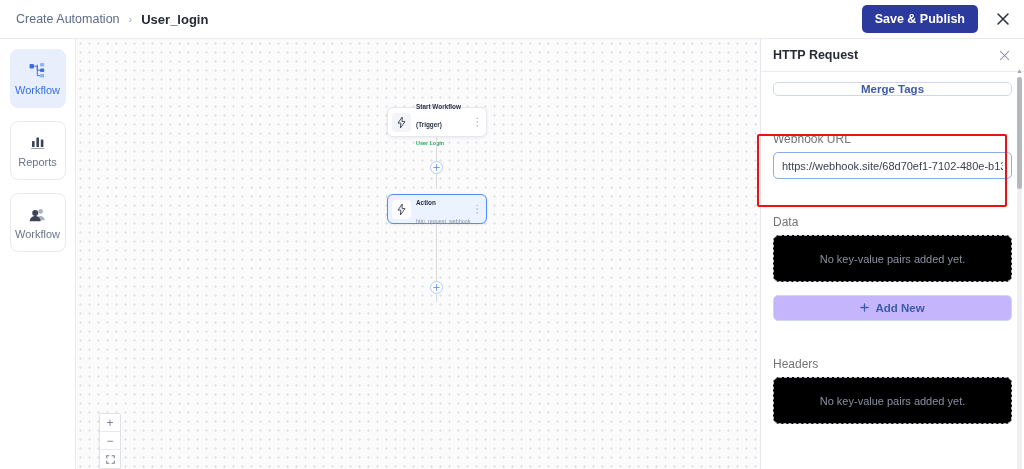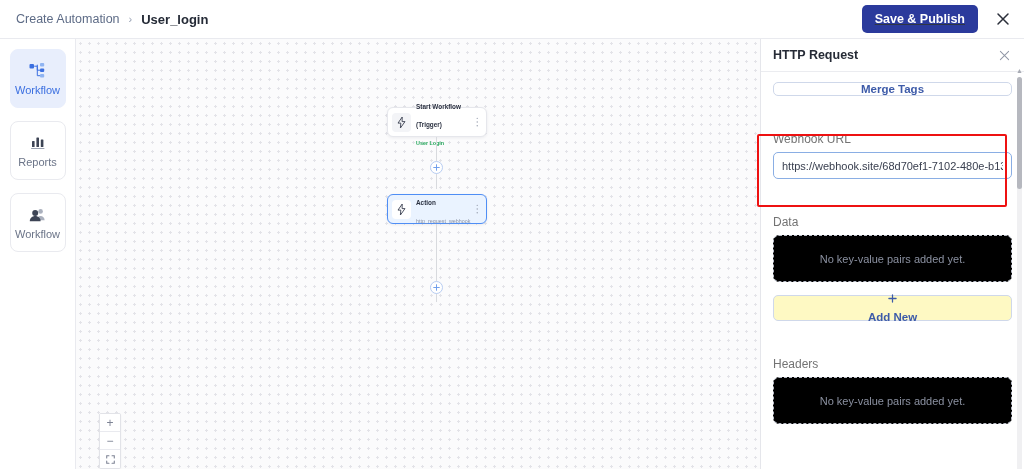--- a/index.html
+++ b/index.html
@@ -53,21 +53,20 @@
     font-size: 13px;
     font-weight: bold;
     color: #242a36;
     white-space: nowrap;
   }
   .topbar-right {
     margin-left: auto;
     display: flex;
     align-items: center;
     gap: 14px;
-    text-decoration: underline;
   }
   .save-btn {
     background: #2b3a9c;
     color: #ffffff;
     border: none;
     border-radius: 5px;
     font-size: 12.5px;
     font-family: "Liberation Sans", sans-serif;
     font-weight: bold;
     padding: 7px 13px;
@@ -355,31 +354,30 @@
     justify-content: center;
     background: #000000;
   }
   .empty-text { font-size: 11px; color: #8b91a1; }
   .addnew-btn {
     width: 100%;
     height: 26px;
     margin-top: 13px;
     border: 1px solid #cfd8ea;
     border-radius: 5px;
-    background: #fef9c3;
+    background: #c4b5fd;
     color: #3d5ba9;
     font-size: 11.5px;
     font-family: "Liberation Sans", sans-serif;
     font-weight: bold;
     cursor: pointer;
     display: flex;
     align-items: center;
     justify-content: center;
     gap: 6px;
-    flex-direction: column;
   }
   .panel-scrollbar {
     position: absolute;
     right: 2px;
     top: 38px;
     width: 5px;
     height: 418px;
     background: #f0f0f2;
     border-radius: 3px;
     cursor: pointer;

